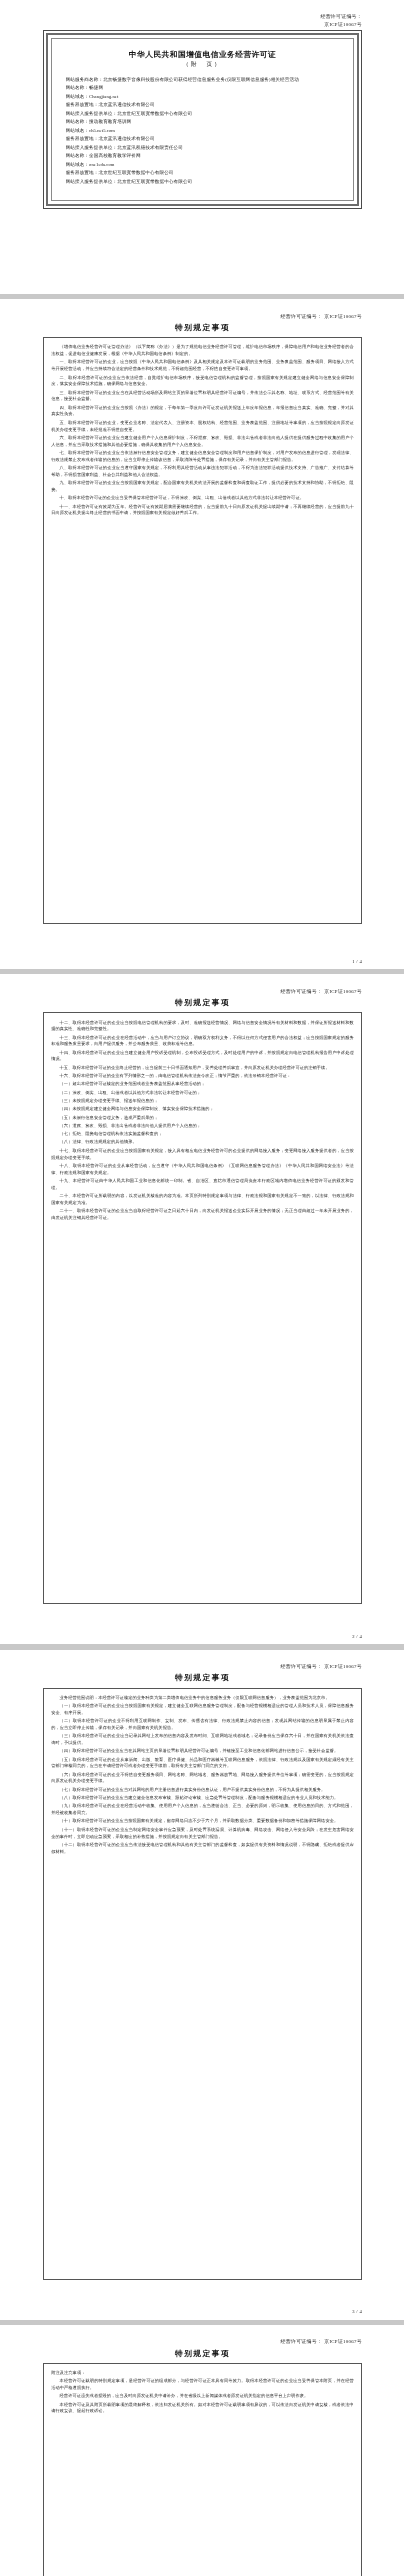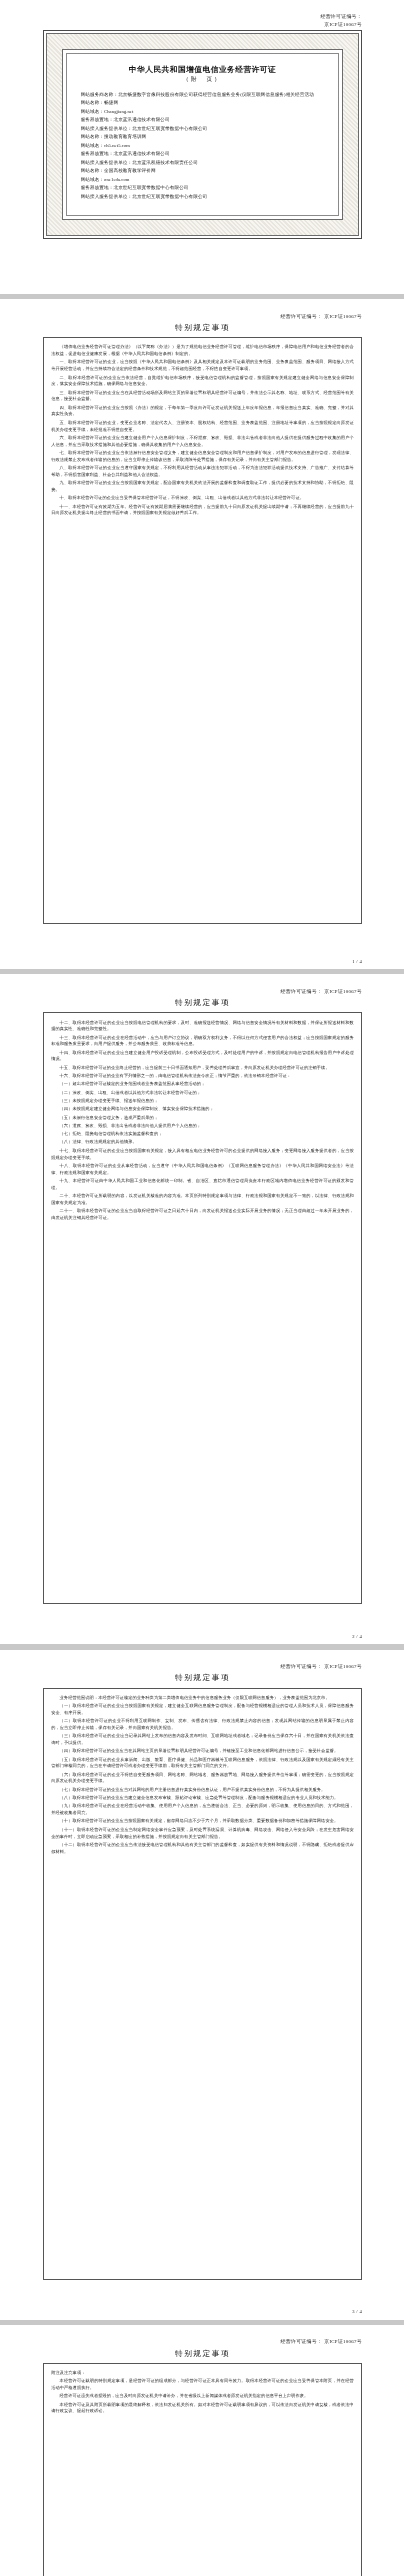--- a/index.html
+++ b/index.html
@@ -44,21 +44,21 @@
   .lic-head .val { letter-spacing: 0.3px; }
 
   
   .cert-outer {
     border: 0.5px solid #4a4a4a;
     padding: 2.1px;
     position: relative;
   }
   .cert-border {
     border: 0.5px solid #6b6b6b;
-    padding: 15px;
+    padding: 0;
     background:
       repeating-linear-gradient(45deg, #e9e6df 0 1.5px, #f7f5f0 1.5px 3.1px);
   }
   .cert-border2 {
     border: 0.5px solid #6b6b6b;
     padding: 3.1px;
     background: #ffffff;
   }
   .cert-inner {
     border: 0.5px solid #8a8a8a;
@@ -86,21 +86,21 @@
     white-space: nowrap;
     overflow: hidden;
   }
   .cert-line .k { }
   .cert-line .v { }
 
   
   .terms-title {
     text-align: center;
     font-size: 7.7px;
-    font-weight: normal;
+    font-weight: bold;
     letter-spacing: 1.5px;
     margin: 3.1px 0 4.1px 0;
   }
   .terms-box {
     border: 0.5px solid #555;
     padding: 6.2px 7.2px 7.2px 7.2px;
     min-height: 556px;
     box-sizing: border-box;
   }
   .page.p2 .terms-box { min-height: 587px; }

